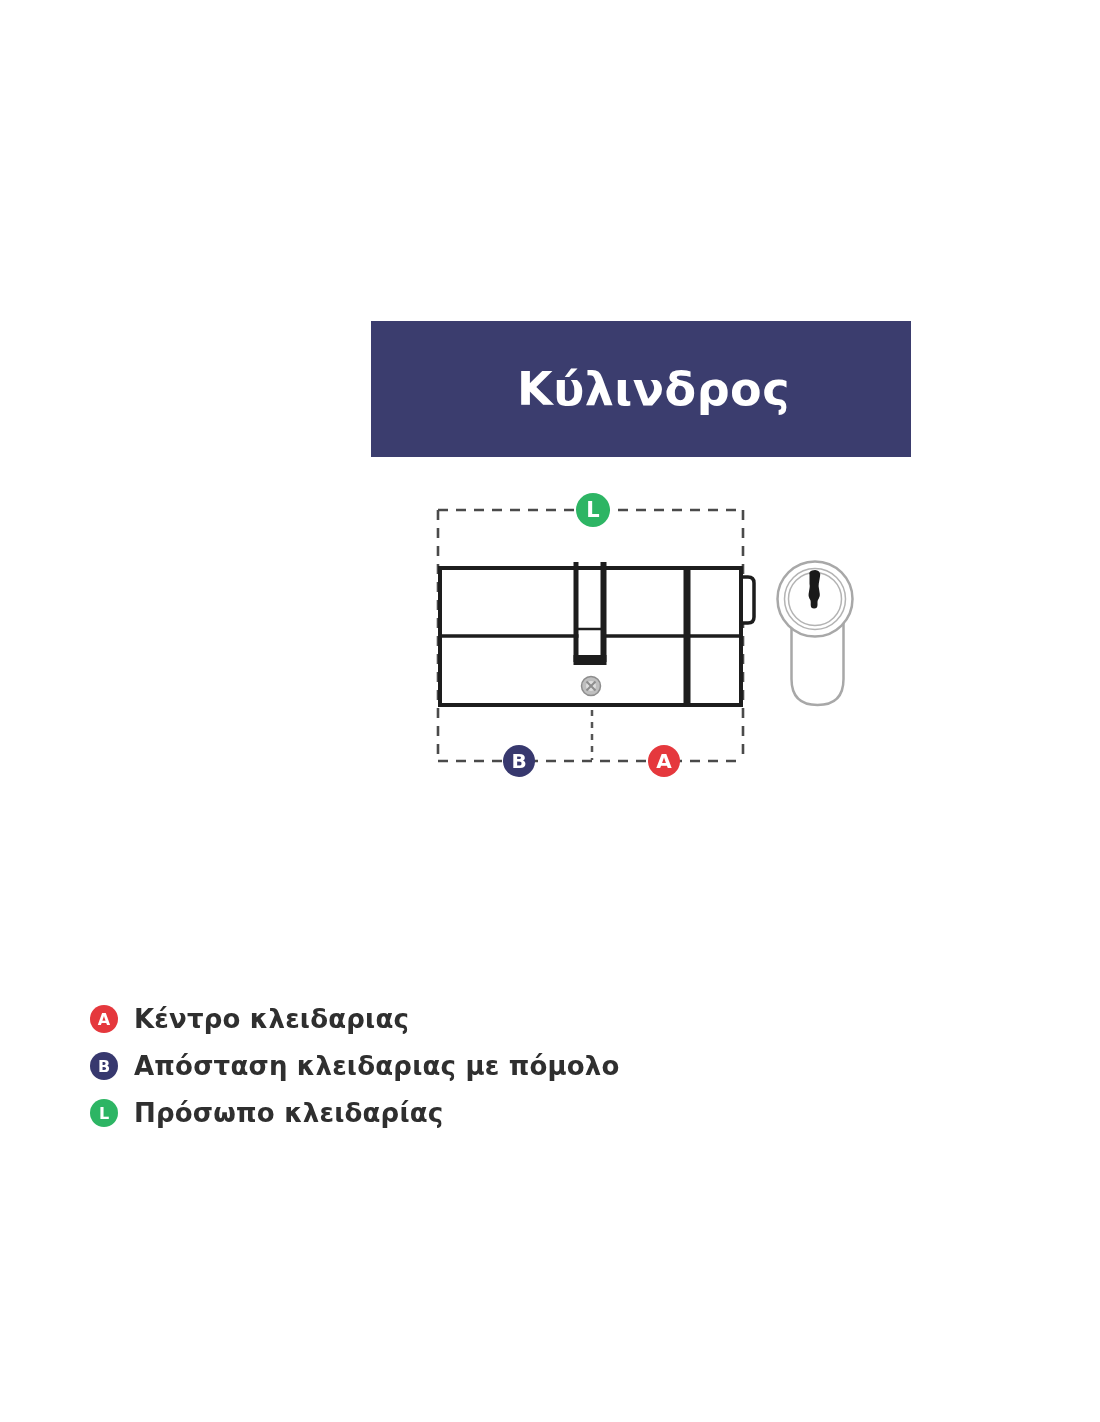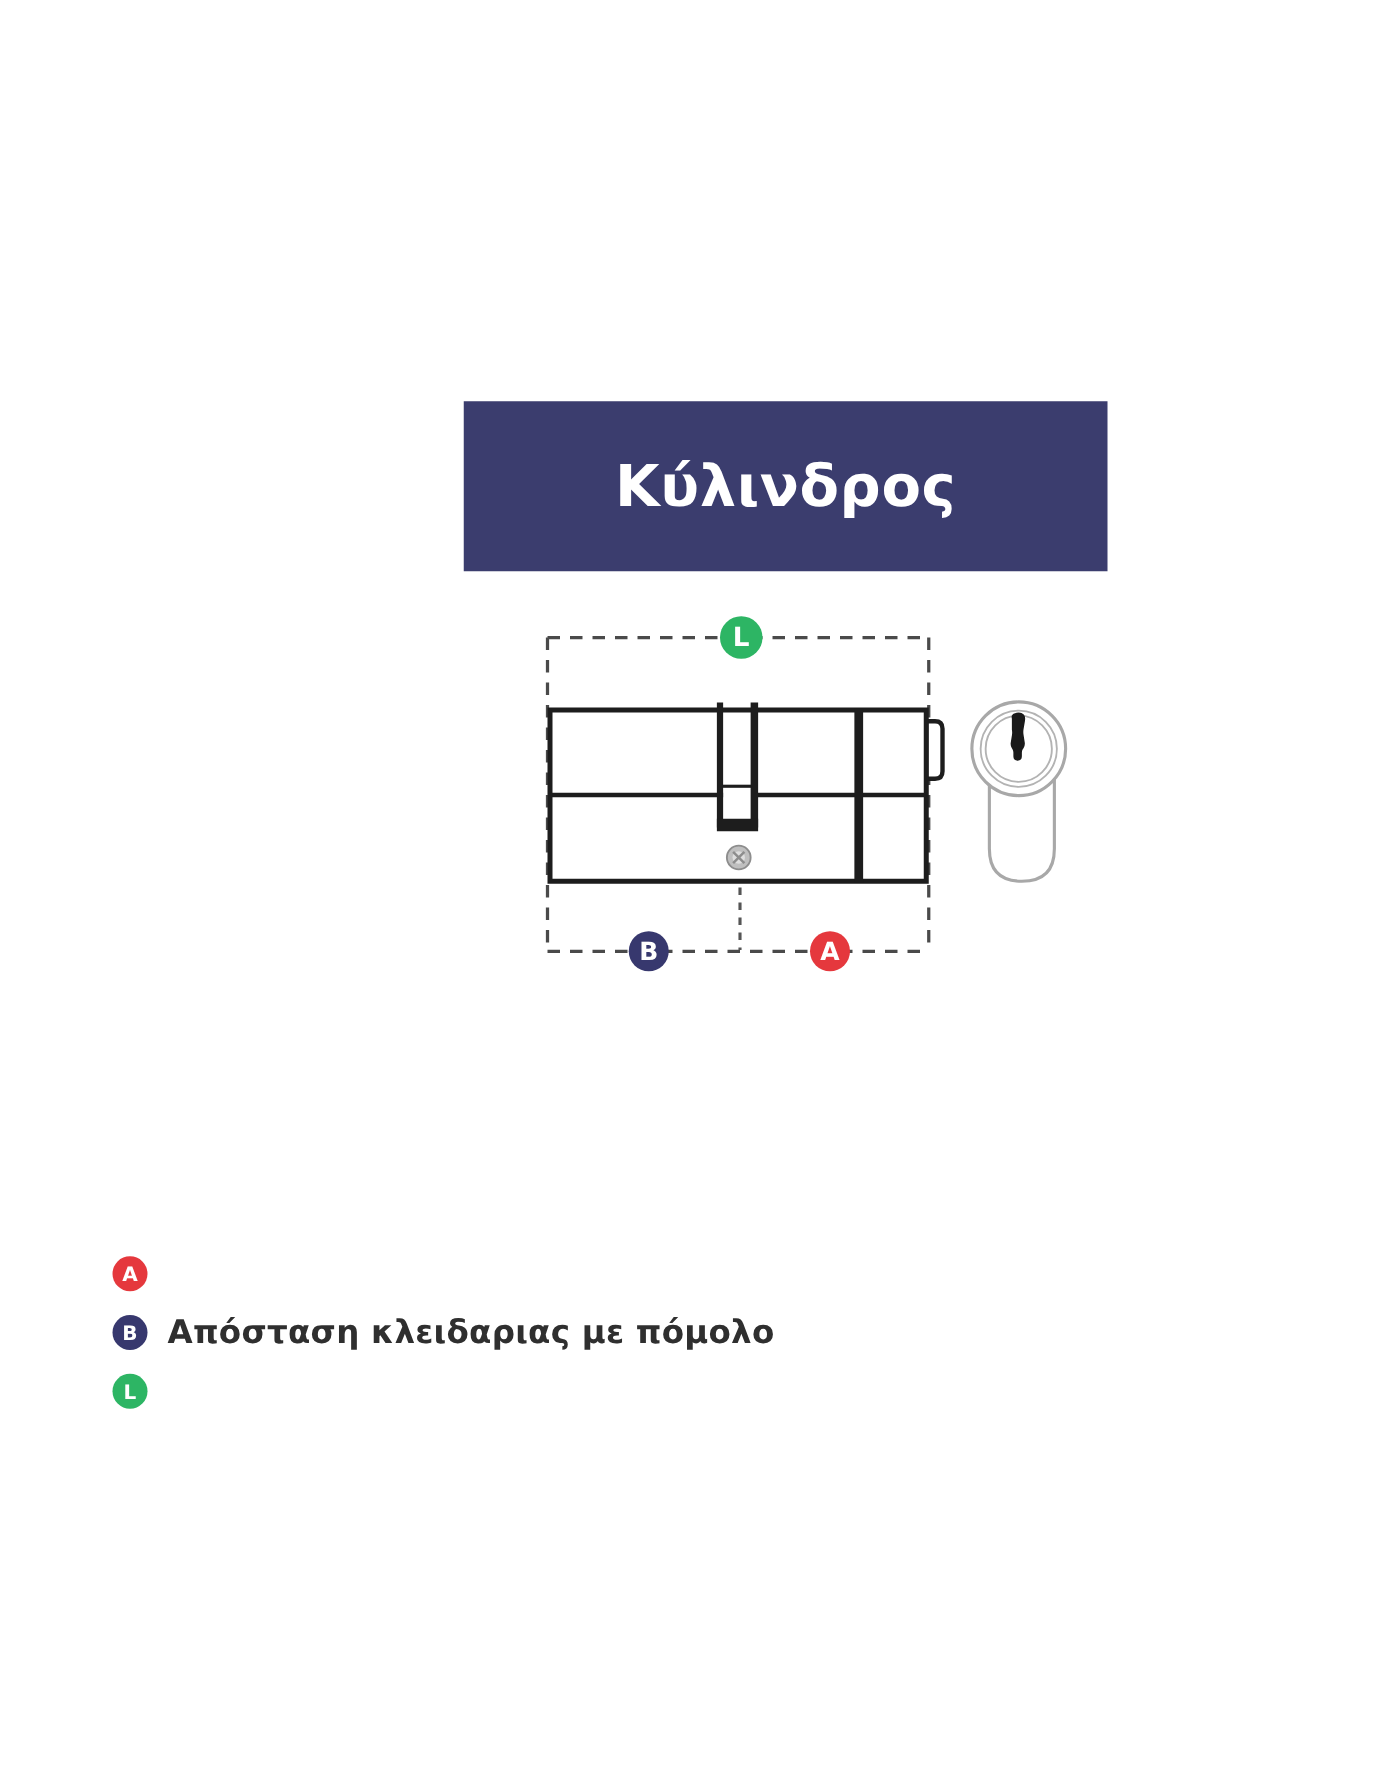--- a/index.html
+++ b/index.html
@@ -4,21 +4,21 @@
 <style>
   html,body{margin:0;padding:0;}
   body{
     width:1100px;height:1422px;position:relative;background:#ffffff;
     font-family:"DejaVu Sans","Liberation Sans",sans-serif;
     overflow:hidden;
   }
   
   .title-banner{
     position:absolute;left:371px;top:321px;width:515px;height:136px;
-    background:#3b3d6e;display:flex;align-items:center;justify-content:center;
+    background:#3b3d6e;display:flex;align-items:center;justify-content:center;padding-left:25px;
   }
   .title-banner h1{
     margin:0;color:#ffffff;font-size:46px;font-weight:bold;letter-spacing:0.5px;
   }
   
   .diagram-svg{position:absolute;left:405px;top:478px;}
   .badge{
     position:absolute;border-radius:50%;color:#fff;font-weight:bold;
     display:flex;align-items:center;justify-content:center;
     box-sizing:border-box;
@@ -96,21 +96,23 @@
   </g>
 </svg>
 
 <div class="badge green badge-l">L</div>
 <div class="badge navy badge-b">B</div>
 <div class="badge red badge-a">A</div>
 
 <div class="legend">
   <div class="legend-row">
     <span class="legend-badge" style="background:#e5383d">A</span>
+    <span class="legend-label">Κέντρο κλειδαριας</span>
   </div>
   <div class="legend-row">
     <span class="legend-badge" style="background:#37386e">B</span>
     <span class="legend-label">Απόσταση κλειδαριας με πόμολο</span>
   </div>
   <div class="legend-row">
     <span class="legend-badge" style="background:#2db564">L</span>
+    <span class="legend-label">Πρόσωπο κλειδαρίας</span>
   </div>
 </div>
 
 </body></html>

